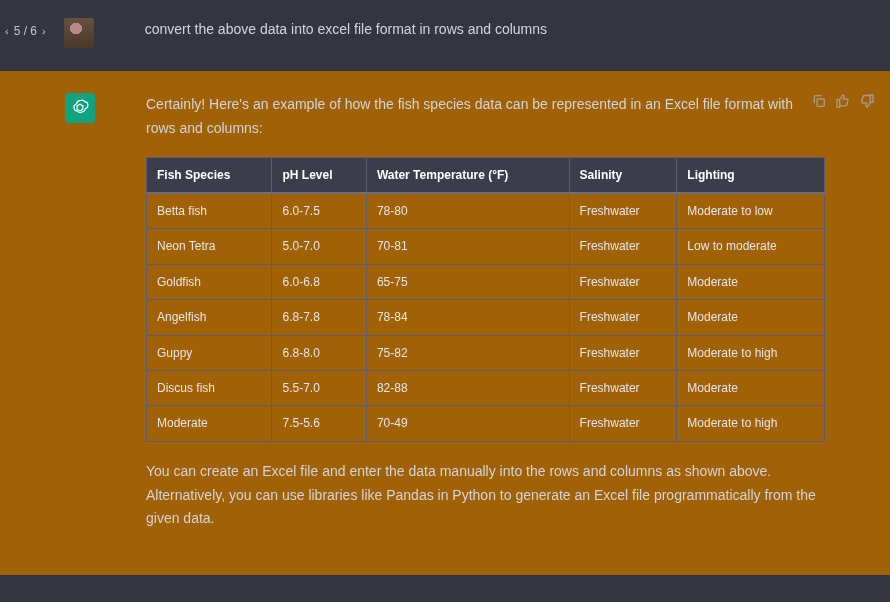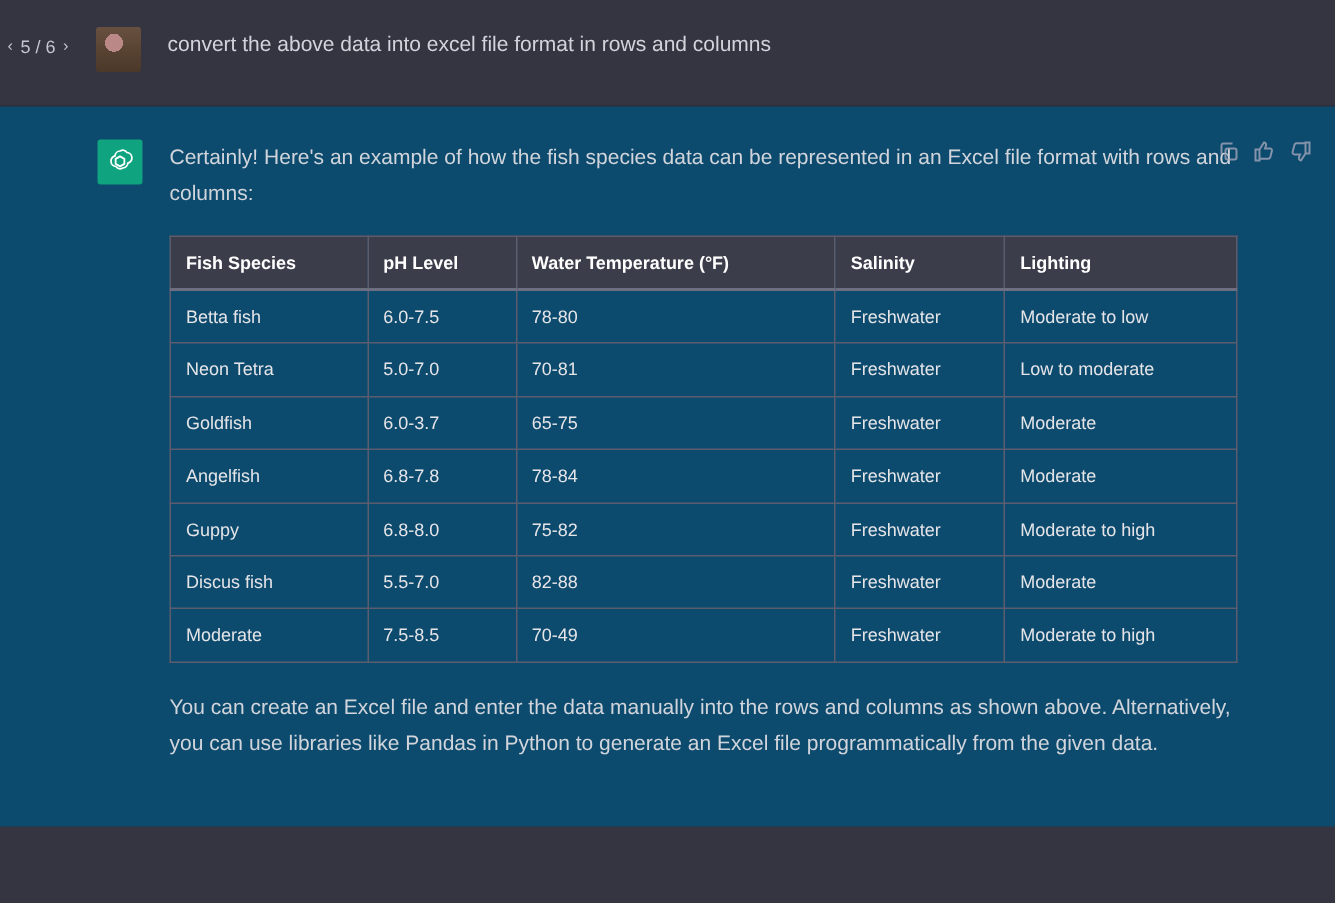--- a/index.html
+++ b/index.html
@@ -11,21 +11,21 @@
     width: 890px;
     height: 602px;
     overflow: hidden;
   }
   .user-row {
     background: #343541;
     padding: 18px 0 22px;
     border-bottom: 1px solid rgba(0,0,0,0.15);
   }
   .assistant-row {
-    background: #0c4a6e;
+    background: #a16207;
     padding: 22px 0 28px;
   }
   .row-inner {
     display: flex;
     align-items: flex-start;
     margin: 0 auto;
     width: 760px;
     gap: 18px;
     position: relative;
   }
@@ -60,20 +60,21 @@
     background-size: cover;
   }
   .avatar.assistant {
     background: #10a37f;
   }
   .avatar.assistant svg { width: 20px; height: 20px; }
   .content {
     flex: 1;
     line-height: 1.7;
     color: #d1d5db;
+    margin-left: 33px;
   }
   .content p { margin-bottom: 16px; }
   .actions {
     position: absolute;
     right: -50px;
     top: 0;
     display: flex;
     gap: 8px;
     color: #acacbe;
   }
@@ -149,21 +150,21 @@
             </tr>
             <tr>
               <td>Neon Tetra</td>
               <td>5.0-7.0</td>
               <td>70-81</td>
               <td>Freshwater</td>
               <td>Low to moderate</td>
             </tr>
             <tr>
               <td>Goldfish</td>
-              <td>6.0-3.7</td>
+              <td>6.0-6.8</td>
               <td>65-75</td>
               <td>Freshwater</td>
               <td>Moderate</td>
             </tr>
             <tr>
               <td>Angelfish</td>
               <td>6.8-7.8</td>
               <td>78-84</td>
               <td>Freshwater</td>
               <td>Moderate</td>
@@ -177,21 +178,21 @@
             </tr>
             <tr>
               <td>Discus fish</td>
               <td>5.5-7.0</td>
               <td>82-88</td>
               <td>Freshwater</td>
               <td>Moderate</td>
             </tr>
             <tr>
               <td>Moderate</td>
-              <td>7.5-8.5</td>
+              <td>7.5-5.6</td>
               <td>70-49</td>
               <td>Freshwater</td>
               <td>Moderate to high</td>
             </tr>
           </tbody>
       </table>
 
       <p>You can create an Excel file and enter the data manually into the rows and columns as shown above. Alternatively, you can use libraries like Pandas in Python to generate an Excel file programmatically from the given data.</p>
     </div>
 

